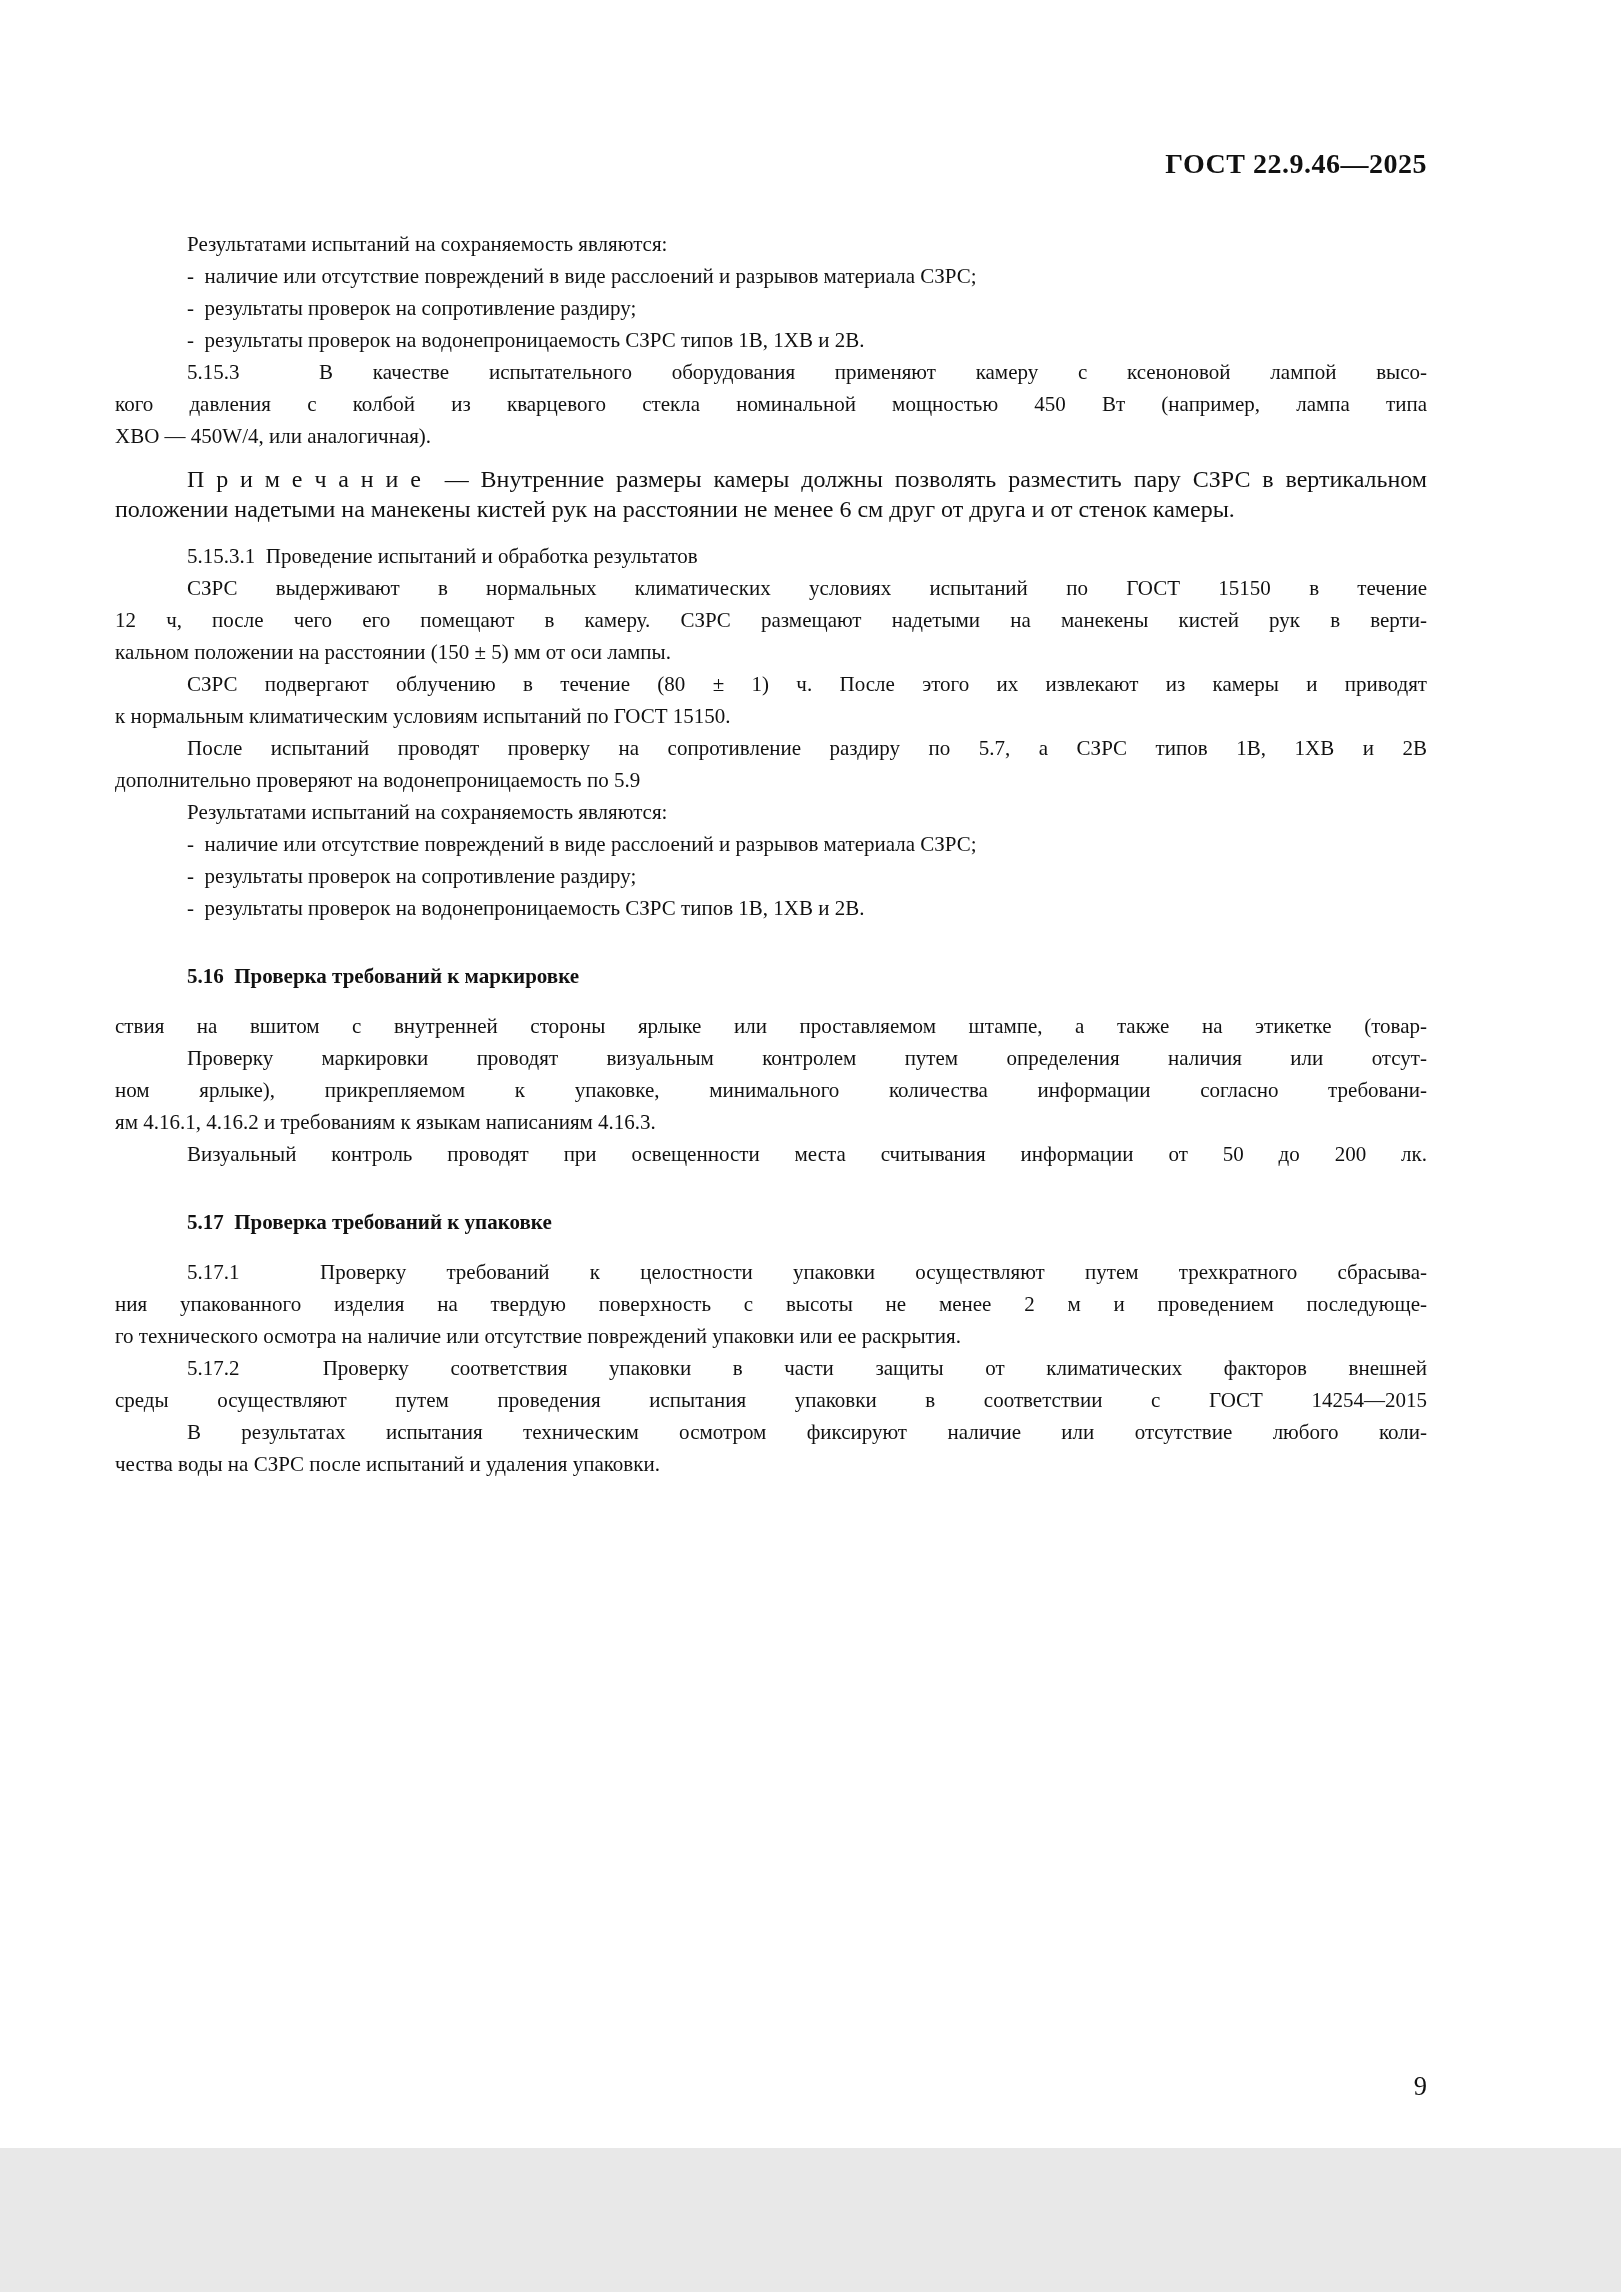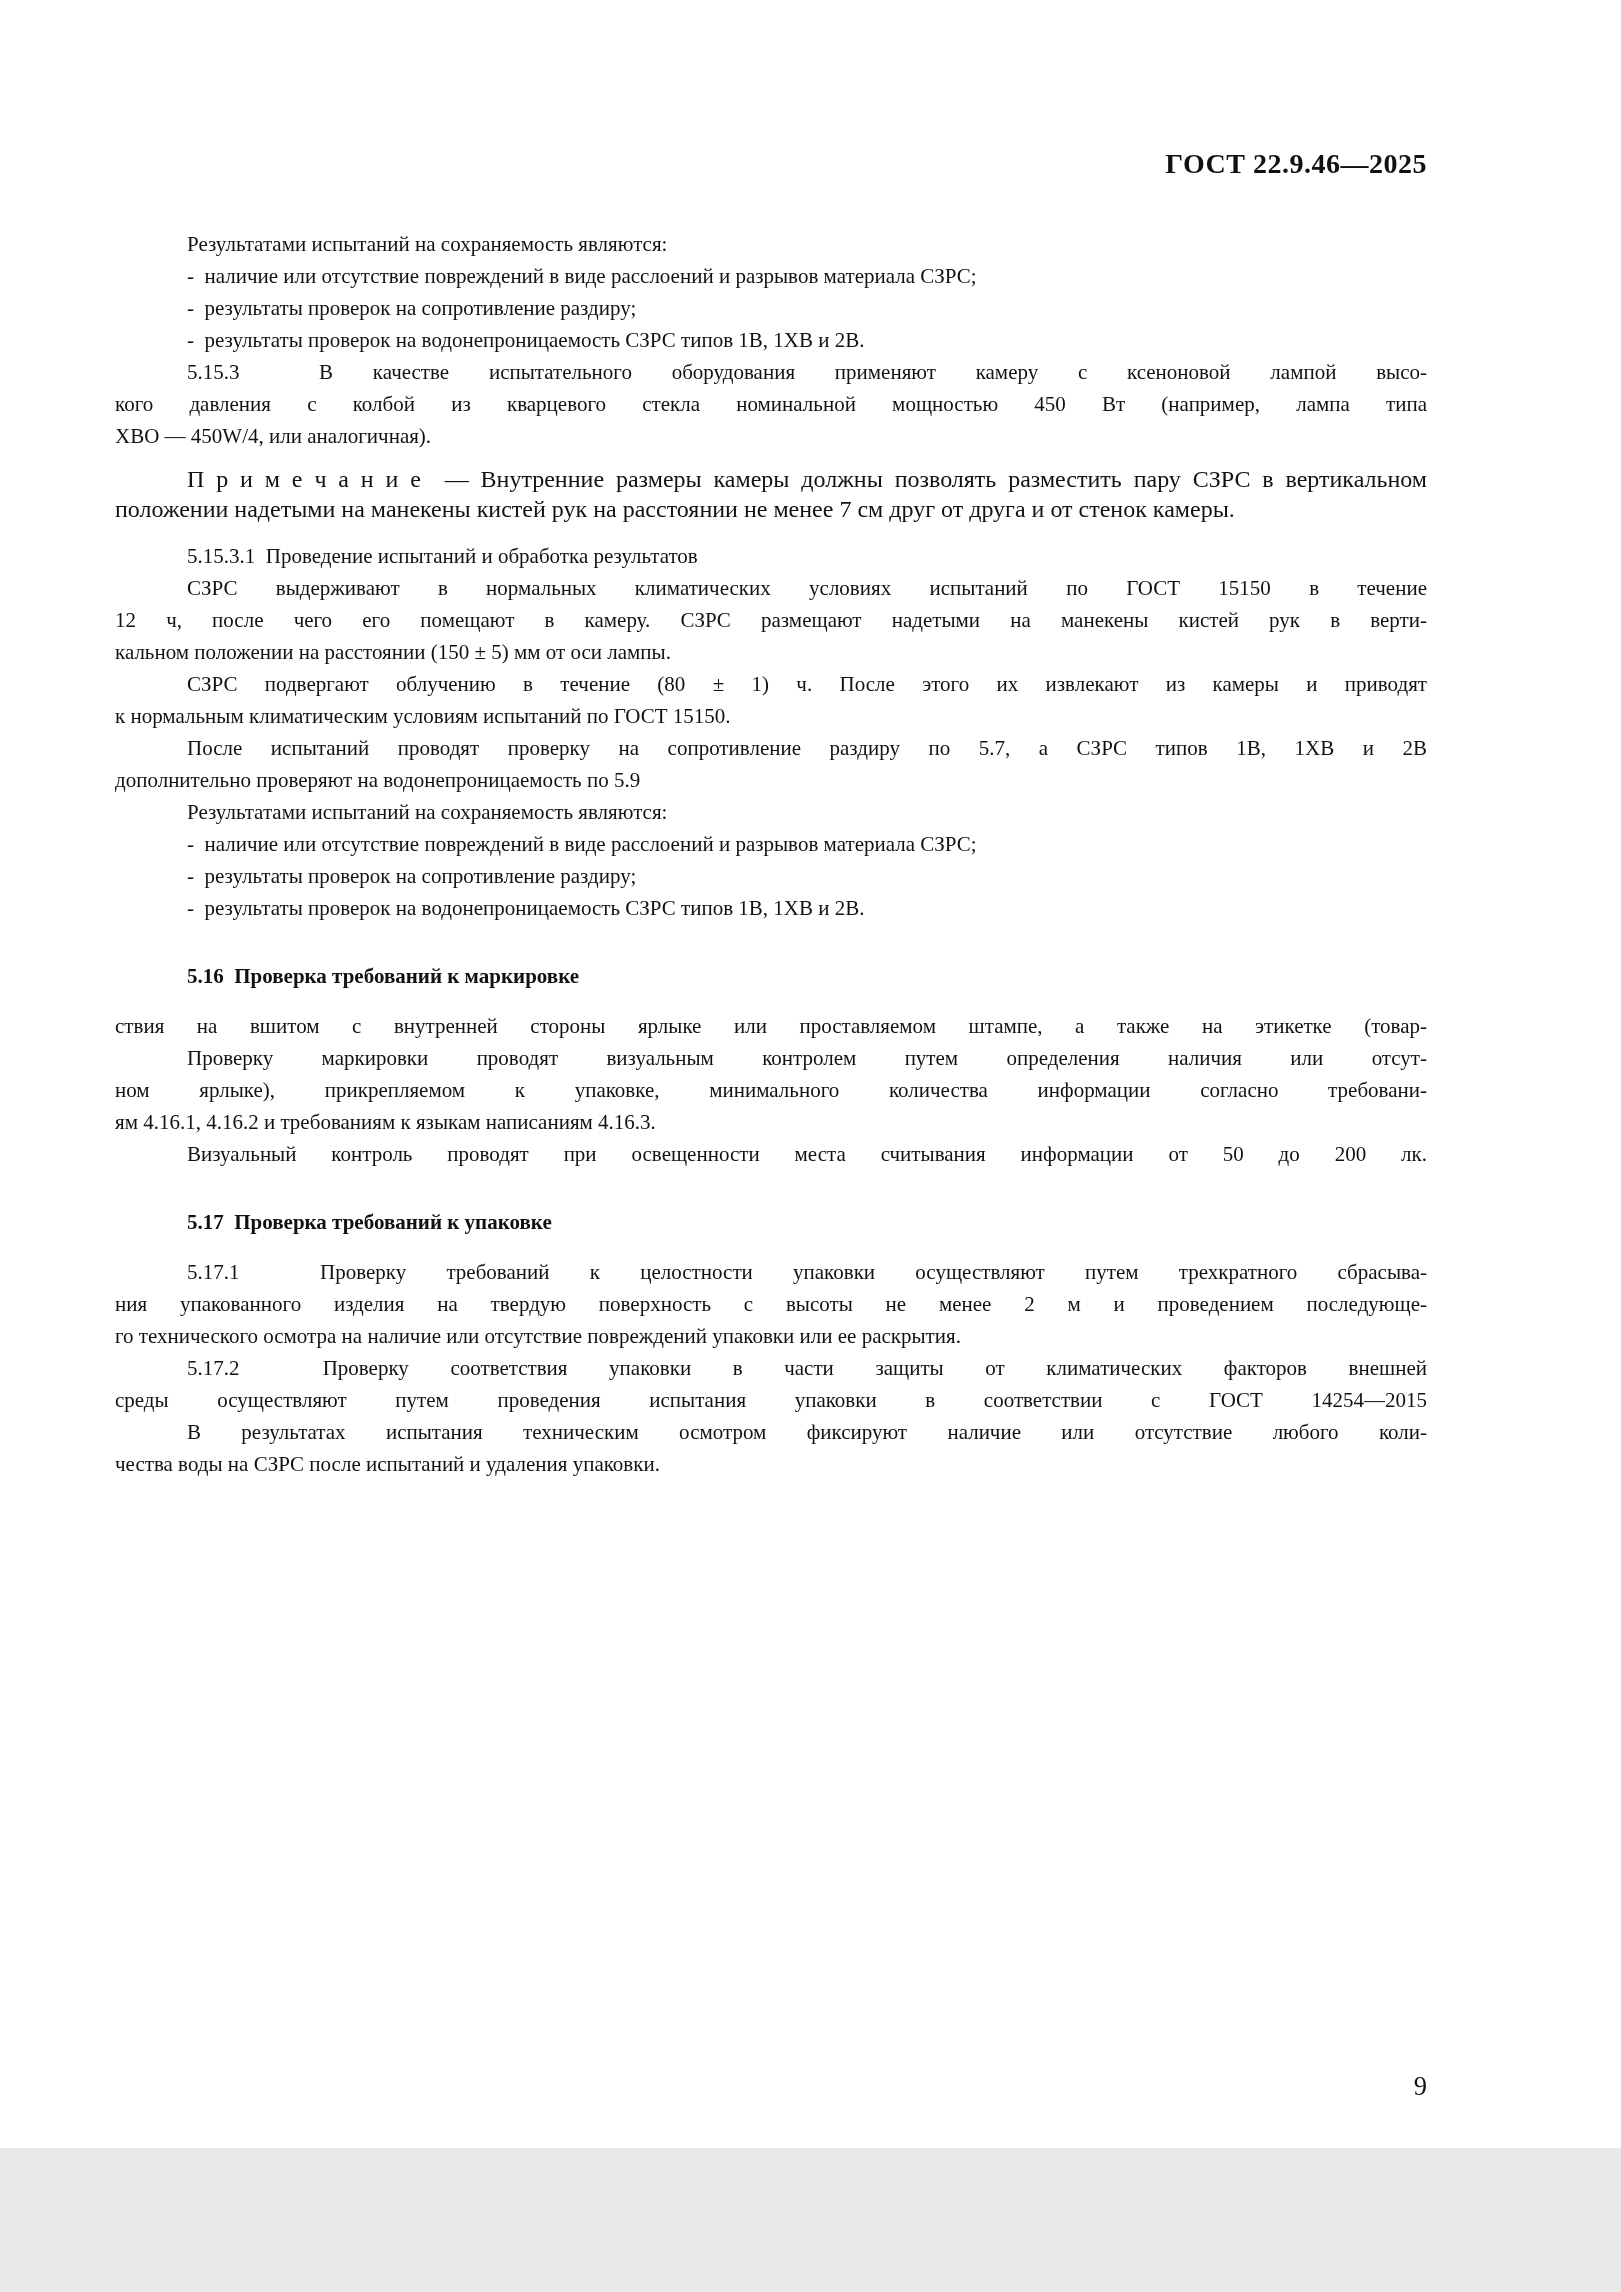--- a/index.html
+++ b/index.html
@@ -74,21 +74,21 @@
         <div class="ln ind">-&nbsp; результаты проверок на сопротивление раздиру;</div>
         <div class="ln ind">-&nbsp; результаты проверок на водонепроницаемость СЗРС типов 1В, 1ХВ и 2В.</div>
       </div>
       <div class="block para">
         <div class="ln ind just">5.15.3&nbsp; В качестве испытательного оборудования применяют камеру с ксеноновой лампой высо-</div>
         <div class="ln just">кого давления с колбой из кварцевого стекла номинальной мощностью 450 Вт (например, лампа типа</div>
         <div class="ln">ХВО — 450W/4, или аналогичная).</div>
       </div>
       <div class="block note">
         <div class="ln ind just">П р и м е ч а н и е&nbsp; — Внутренние размеры камеры должны позволять разместить пару СЗРС в вертикальном</div>
-        <div class="ln">положении надетыми на манекены кистей рук на расстоянии не менее 7 см друг от друга и от стенок камеры.</div>
+        <div class="ln">положении надетыми на манекены кистей рук на расстоянии не менее 6 см друг от друга и от стенок камеры.</div>
       </div>
       <div class="block para">
         <div class="ln ind">5.15.3.1&nbsp; Проведение испытаний и обработка результатов</div>
       </div>
       <div class="block para">
         <div class="ln ind just">СЗРС выдерживают в нормальных климатических условиях испытаний по ГОСТ 15150 в течение</div>
         <div class="ln just">12 ч, после чего его помещают в камеру. СЗРС размещают надетыми на манекены кистей рук в верти-</div>
         <div class="ln">кальном положении на расстоянии (150 ± 5) мм от оси лампы.</div>
       </div>
       <div class="block para">

